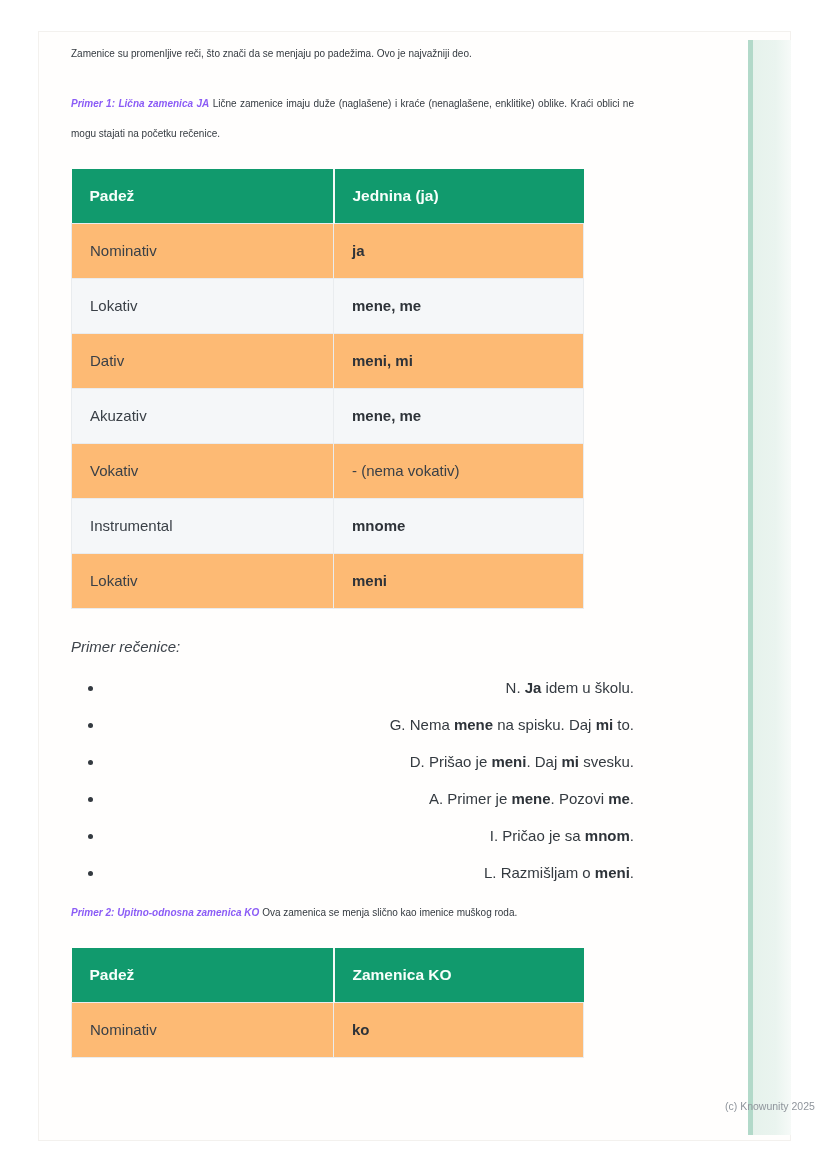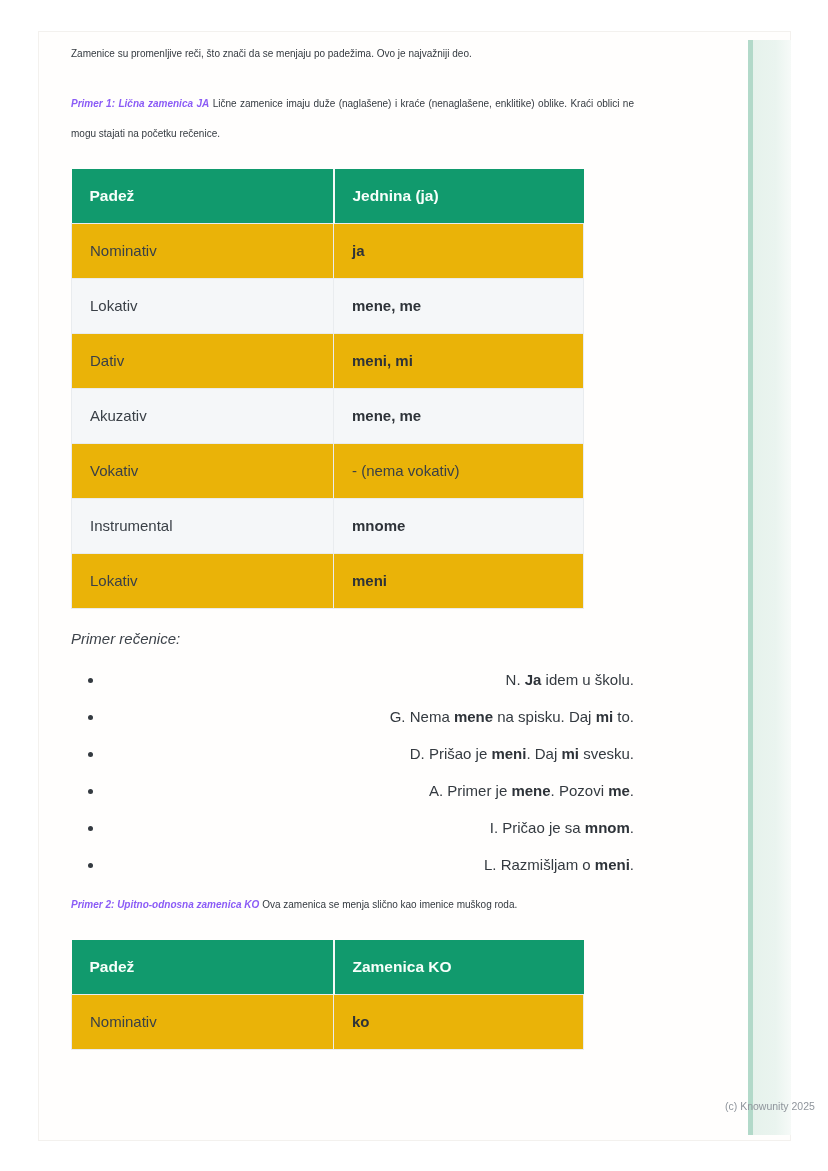--- a/index.html
+++ b/index.html
@@ -53,27 +53,27 @@
     font-size: 15.5px;
     text-align: left;
     padding: 16px 18px;
     line-height: 22px;
   }
   .gtable th + th { border-left: 2px solid #f4faf7; }
   .gtable td {
     padding: 16px 18px;
     line-height: 22px;
     border: 1px solid #e9ecef;
-    background: #eab308;
+    background: #fdba74;
     color: #3a4047;
   }
   .gtable tbody tr:nth-child(even) td { background: #f5f7f9; }
   .gtable td.form-bold { font-weight: 700; color: #2e3339; }
   .example-heading {
-    margin: 18px 0 0 0;
+    margin: 26px 0 0 0;
     font-style: italic;
     font-size: 15px;
     line-height: 24px;
     color: #3d434a;
   }
   ul.bullets {
     margin: 17px 0 4px 0;
     padding-left: 33px;
   }
   ul.bullets li {

